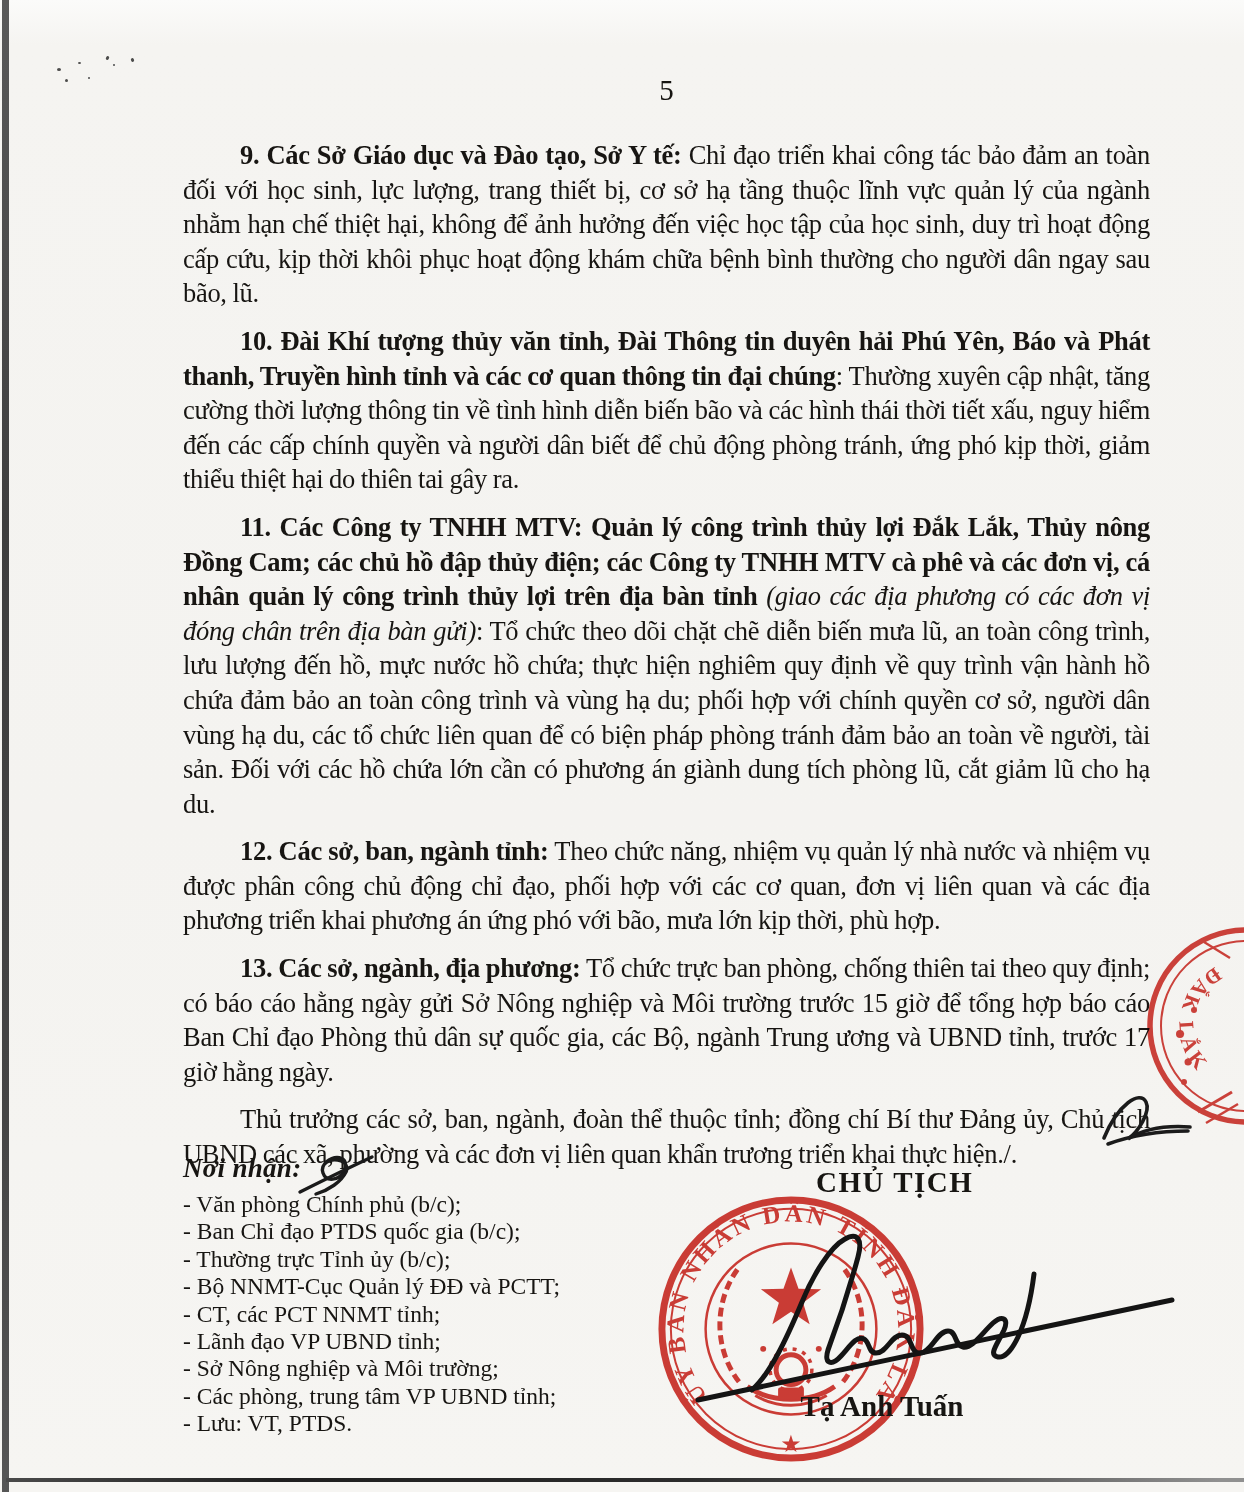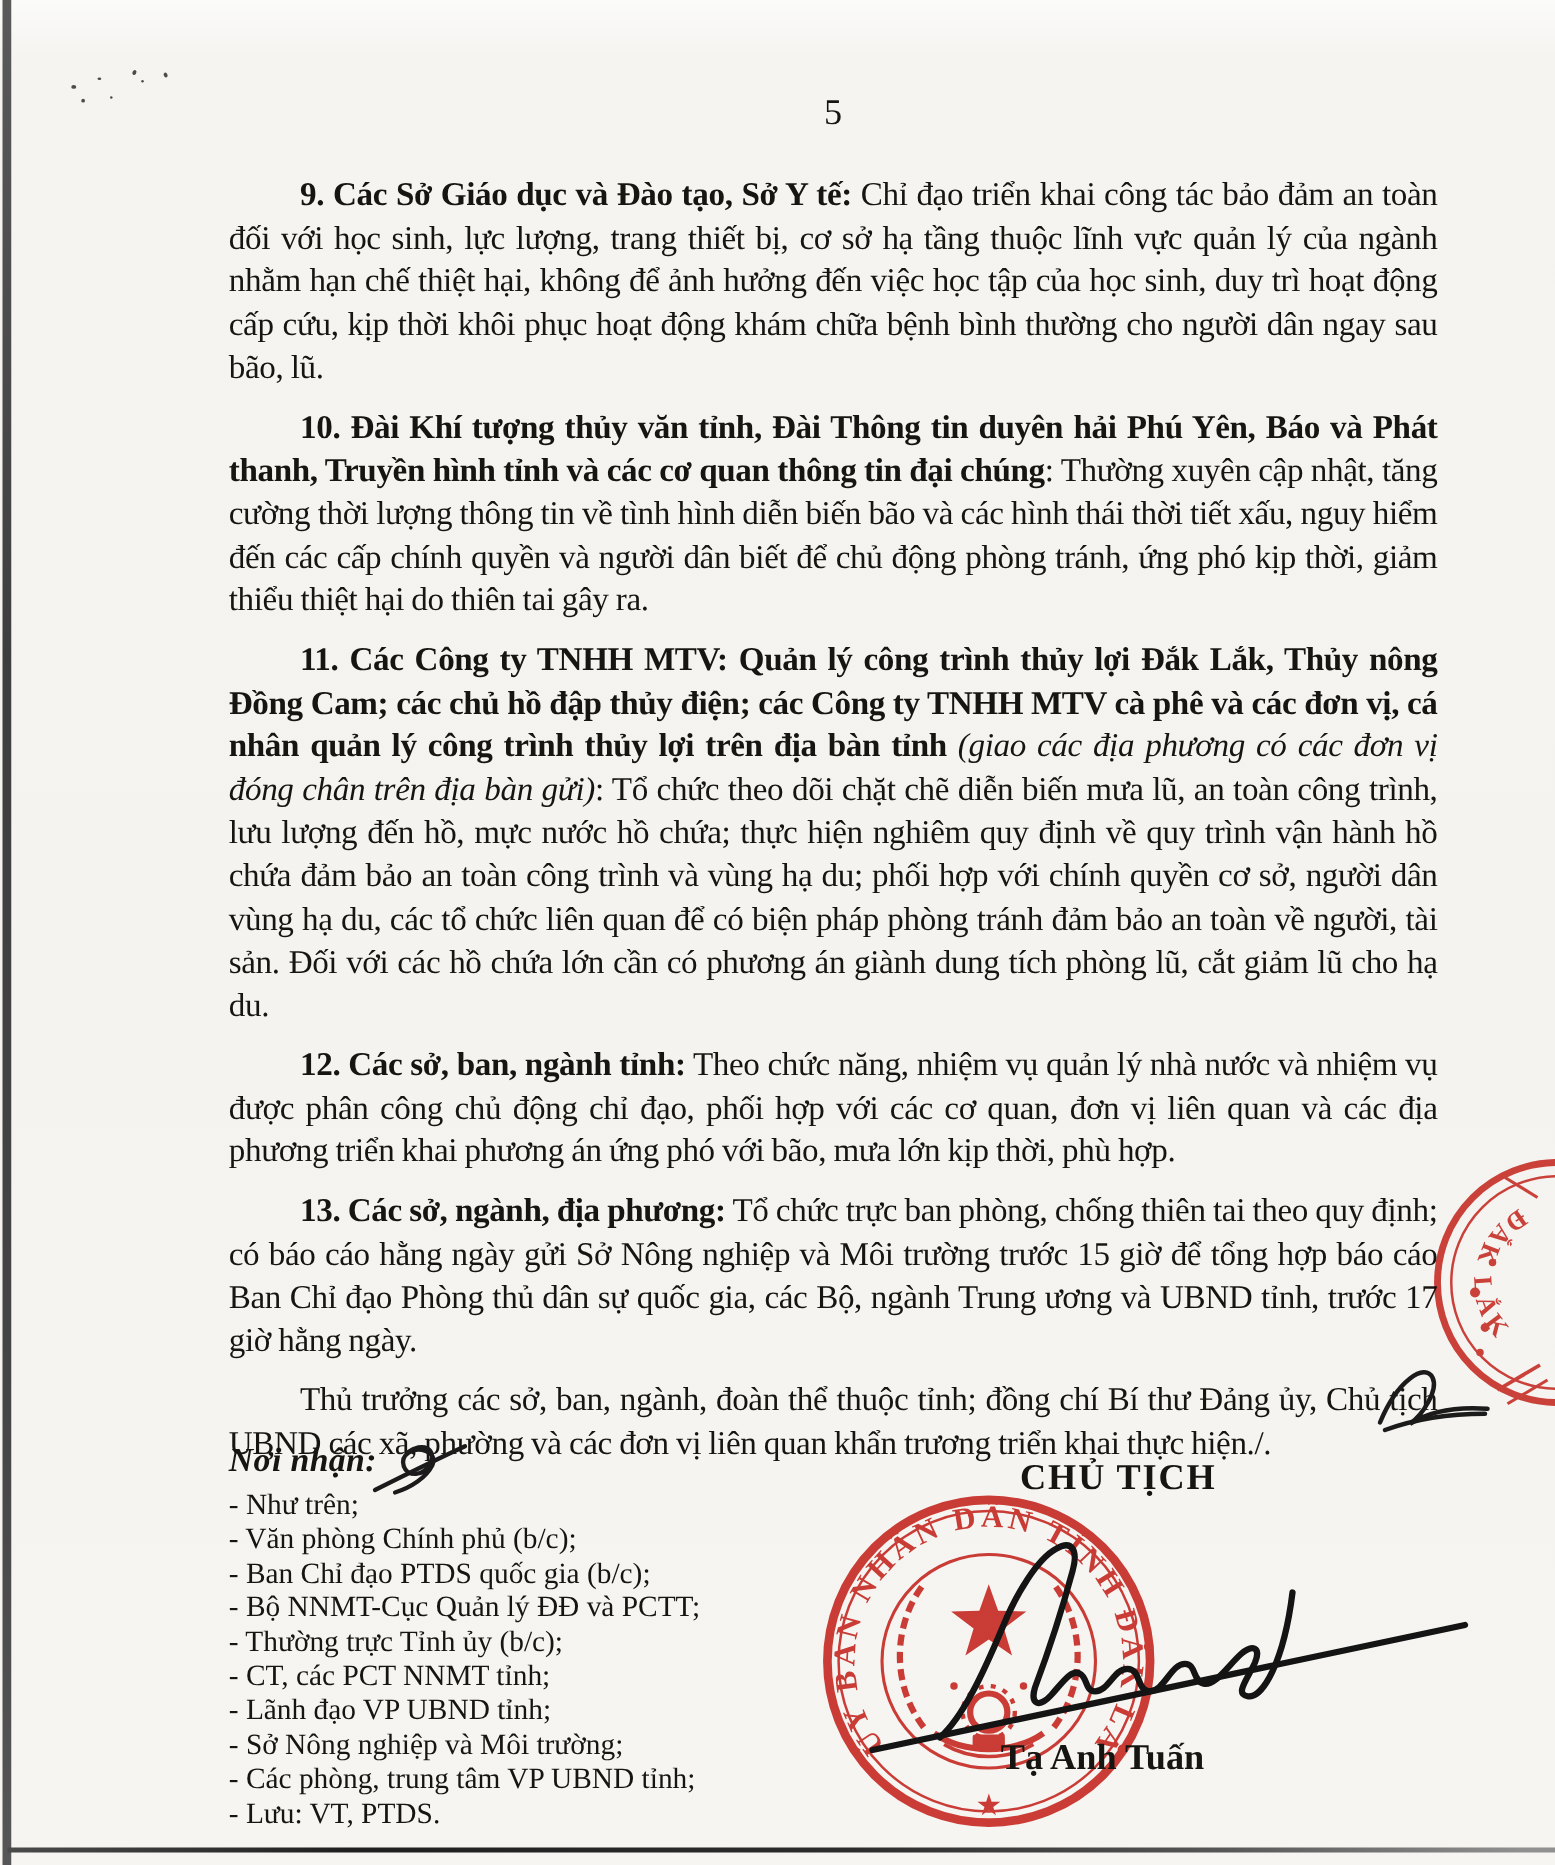--- a/index.html
+++ b/index.html
@@ -64,25 +64,24 @@
     <p><b>10. Đài Khí tượng thủy văn tỉnh, Đài Thông tin duyên hải Phú Yên, Báo và Phát thanh, Truyền hình tỉnh và các cơ quan thông tin đại chúng</b><i></i><span>: Thường xuyên cập nhật, tăng cường thời lượng thông tin về tình hình diễn biến bão và các hình thái thời tiết xấu, nguy hiểm đến các cấp chính quyền và người dân biết để chủ động phòng tránh, ứng phó kịp thời, giảm thiểu thiệt hại do thiên tai gây ra.</span></p>
     <p><b>11. Các Công ty TNHH MTV: Quản lý công trình thủy lợi Đắk Lắk, Thủy nông Đồng Cam; các chủ hồ đập thủy điện; các Công ty TNHH MTV cà phê và các đơn vị, cá nhân quản lý công trình thủy lợi trên địa bàn tỉnh</b><i> (giao các địa phương có các đơn vị đóng chân trên địa bàn gửi)</i><span>: Tổ chức theo dõi chặt chẽ diễn biến mưa lũ, an toàn công trình, lưu lượng đến hồ, mực nước hồ chứa; thực hiện nghiêm quy định về quy trình vận hành hồ chứa đảm bảo an toàn công trình và vùng hạ du; phối hợp với chính quyền cơ sở, người dân vùng hạ du, các tổ chức liên quan để có biện pháp phòng tránh đảm bảo an toàn về người, tài sản. Đối với các hồ chứa lớn cần có phương án giành dung tích phòng lũ, cắt giảm lũ cho hạ du.</span></p>
     <p><b>12. Các sở, ban, ngành tỉnh:</b><i></i><span> Theo chức năng, nhiệm vụ quản lý nhà nước và nhiệm vụ được phân công chủ động chỉ đạo, phối hợp với các cơ quan, đơn vị liên quan và các địa phương triển khai phương án ứng phó với bão, mưa lớn kịp thời, phù hợp.</span></p>
     <p><b>13. Các sở, ngành, địa phương:</b><i></i><span> Tổ chức trực ban phòng, chống thiên tai theo quy định; có báo cáo hằng ngày gửi Sở Nông nghiệp và Môi trường trước 15 giờ để tổng hợp báo cáo Ban Chỉ đạo Phòng thủ dân sự quốc gia, các Bộ, ngành Trung ương và UBND tỉnh, trước 17 giờ hằng ngày.</span></p>
     <p>Thủ trưởng các sở, ban, ngành, đoàn thể thuộc tỉnh; đồng chí Bí thư Đảng ủy, Chủ tịch UBND các xã, phường và các đơn vị liên quan khẩn trương triển khai thực hiện./.</p>
   </div>
 
   <div class="recipients">
     <span class="recipients-label">Nơi nhận:</span>
     <ul>
-      <li>- Như trên;</li>
       <li>- Văn phòng Chính phủ (b/c);</li>
       <li>- Ban Chỉ đạo PTDS quốc gia (b/c);</li>
+      <li>- Thường trực Tỉnh ủy (b/c);</li>
       <li>- Bộ NNMT-Cục Quản lý ĐĐ và PCTT;</li>
-      <li>- Thường trực Tỉnh ủy (b/c);</li>
       <li>- CT, các PCT NNMT tỉnh;</li>
       <li>- Lãnh đạo VP UBND tỉnh;</li>
       <li>- Sở Nông nghiệp và Môi trường;</li>
       <li>- Các phòng, trung tâm VP UBND tỉnh;</li>
       <li>- Lưu: VT, PTDS.</li>
     </ul>
   </div>
 
   <svg class="paraph-recip" width="82" height="50" viewBox="0 0 82 50">
     <g fill="none" stroke="#1b1b1b" stroke-width="3.4" stroke-linecap="round">

